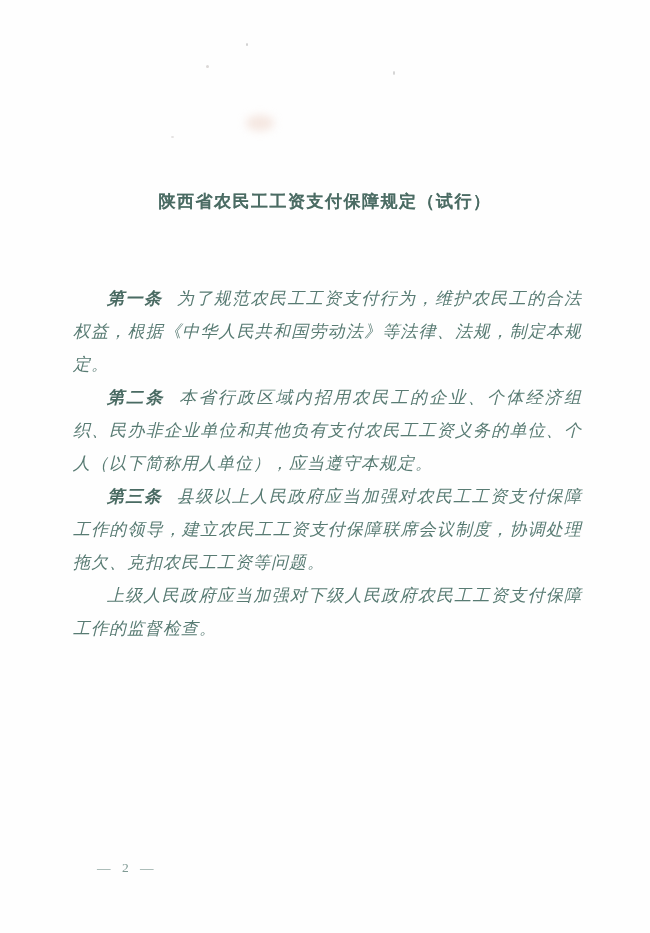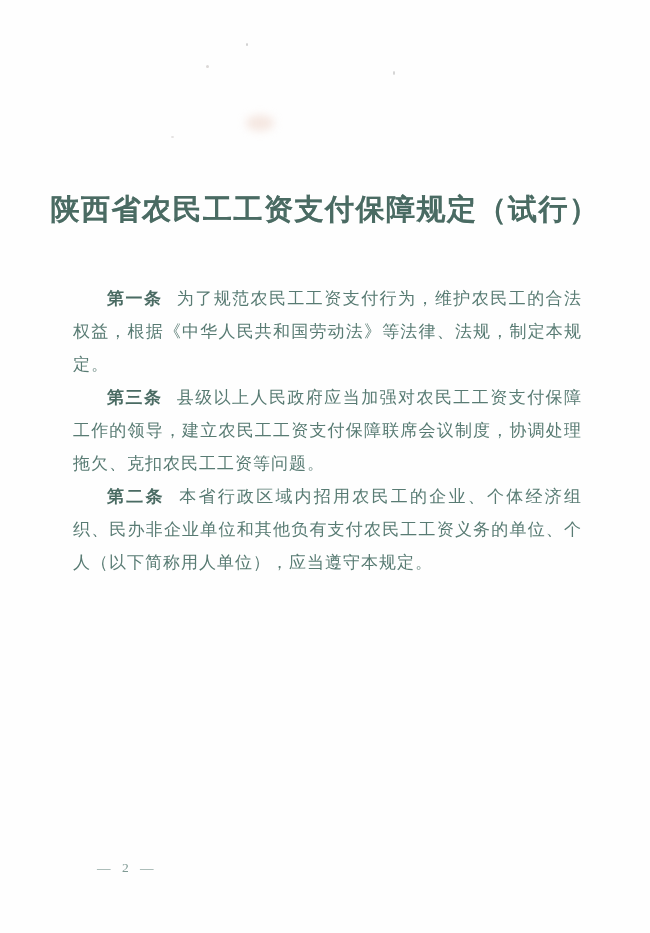--- a/index.html
+++ b/index.html
@@ -21,37 +21,38 @@
     width: 650px;
     height: 933px;
     background: var(--paper);
   }
   .doc-title {
     position: absolute;
     top: 190px;
     left: 0;
     width: 650px;
     text-align: center;
-    font-size: 29px;
+    font-size: 17px;
     font-weight: bold;
     letter-spacing: 1.5px;
     color: var(--ink-dark);
     text-shadow: 0 0 0.6px rgba(74,107,99,0.55);
   }
   .doc-body {
     position: absolute;
     top: 282px;
     left: 73px;
     width: 509px;
     color: var(--ink);
     font-size: 17px;
     line-height: 33px;
     letter-spacing: 1px;
     text-align: justify;
     text-justify: inter-ideograph;
+    font-style: italic;
   }
   .para {
     text-indent: 2em;
   }
   .para .lead {
     font-weight: bold;
     color: var(--ink-dark);
   }
   .para .lead:not(:empty) {
     margin-right: 0.85em;
@@ -89,27 +90,30 @@
 
   <h1 class="doc-title">陕西省农民工工资支付保障规定（试行）</h1>
 
   <div class="doc-body">
 
     <p class="para">
       <span class="lead">第一条</span><span class="text">为了规范农民工工资支付行为，维护农民工的合法权益，根据《中华人民共和国劳动法》等法律、法规，制定本规定。</span>
     </p>
 
     <p class="para">
+      <span class="lead">第二条</span><span class="text">本省行政区域内招用农民工的企业、个体经济组织、民办非企业单位和其他负有支付农民工工资义务的单位、个人（以下简称用人单位），应当遵守本规定。</span>
+    </p>
+
+    <p class="para">
       <span class="lead">第三条</span><span class="text">县级以上人民政府应当加强对农民工工资支付保障工作的领导，建立农民工工资支付保障联席会议制度，协调处理拖欠、克扣农民工工资等问题。</span>
     </p>
 
     <p class="para">
-      <span class="lead">第二条</span><span class="text">本省行政区域内招用农民工的企业、个体经济组织、民办非企业单位和其他负有支付农民工工资义务的单位、个人（以下简称用人单位），应当遵守本规定。</span>
+      <span class="lead"></span><span class="text">上级人民政府应当加强对下级人民政府农民工工资支付保障工作的监督检查。</span>
     </p>
-
 
 
 
   </div>
 
   <div class="page-number">— 2 —</div>
 
 </div>
 
 </body></html>

